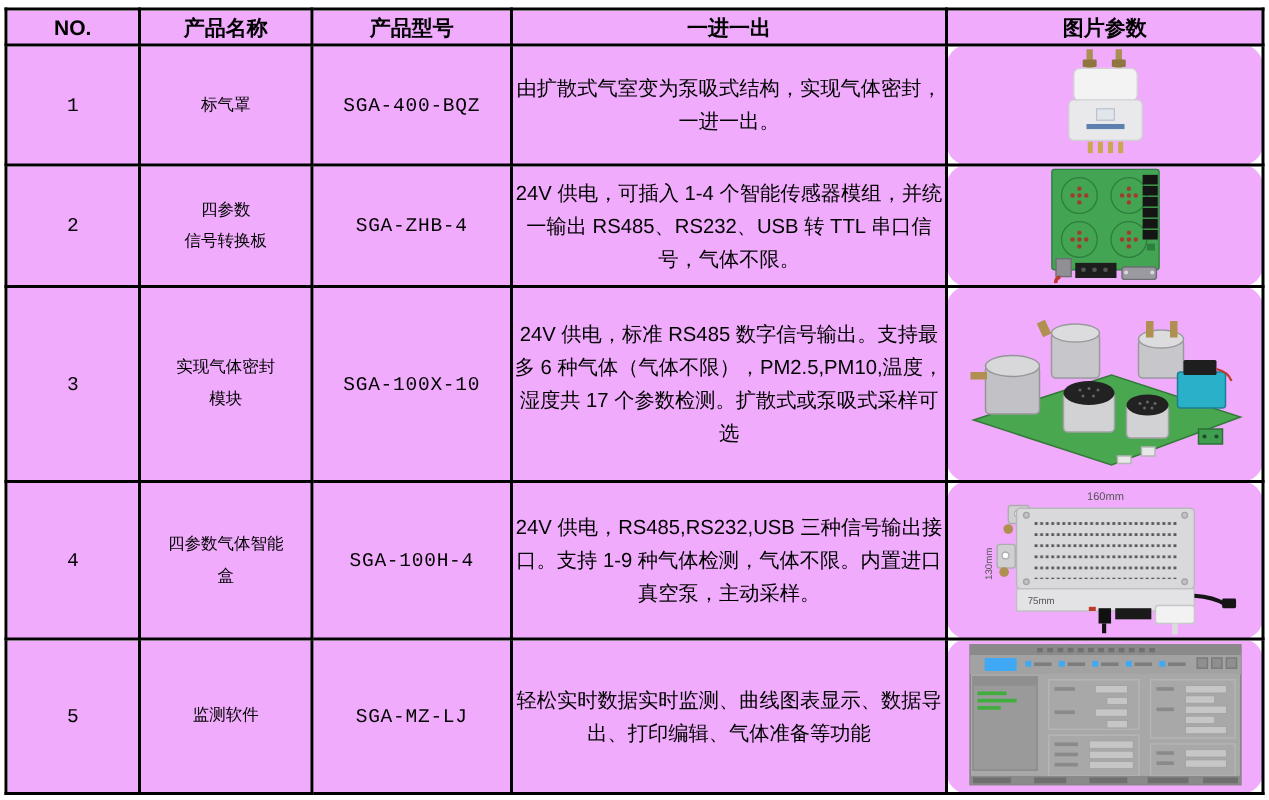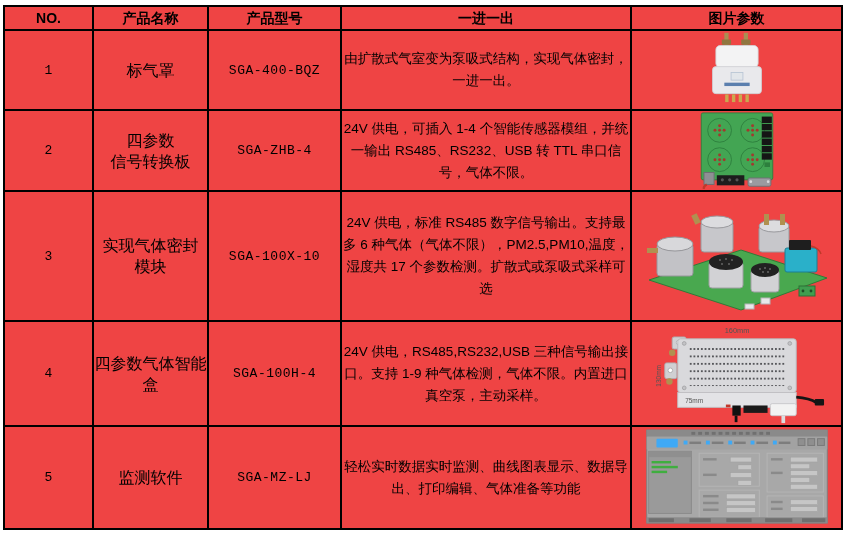--- a/index.html
+++ b/index.html
@@ -8,32 +8,32 @@
     position:absolute;left:3px;top:5px;
     border-collapse:collapse;table-layout:fixed;
     width:838px;
   }
   .product-table th,.product-table td{
     border:2px solid #000;
     padding:0;
     vertical-align:middle;
     text-align:center;
     overflow:hidden;
-    background:#ef4444;
+    background:#f0abfc;
   }
   .product-table th{
     font-size:14px;font-weight:bold;height:22px;line-height:22px;
   }
   .cell-no{font-family:"Liberation Mono",monospace;font-size:13px;}
-  .cell-name{font-size:16px;white-space:pre-line;line-height:21px;}
+  .cell-name{font-size:11px;white-space:pre-line;line-height:21px;}
   .cell-model{font-family:"Liberation Mono",monospace;font-size:13px;letter-spacing:0.5px;}
   .cell-func{
     text-align:left;padding:4px 10px;font-size:13.5px;line-height:22px;margin-left:32px;
   }
-  .cell-img{padding:2px;}
+  .cell-img{padding:2px;border-radius:14px;}
   .cell-img svg{display:block;margin:0 auto;}
   .dim-label{font-family:"Liberation Sans",sans-serif;fill:#555;}
 </style>
 </head>
 <body>
 
 <table class="product-table">
   <colgroup>
     <col style="width:89px">
       <col style="width:115px">

